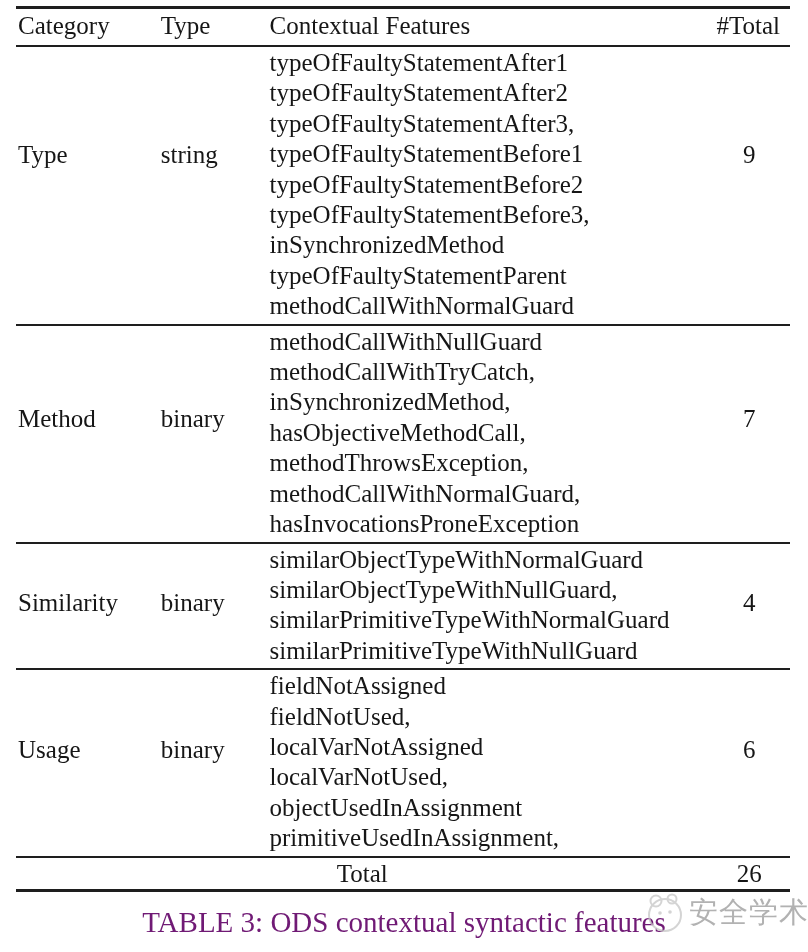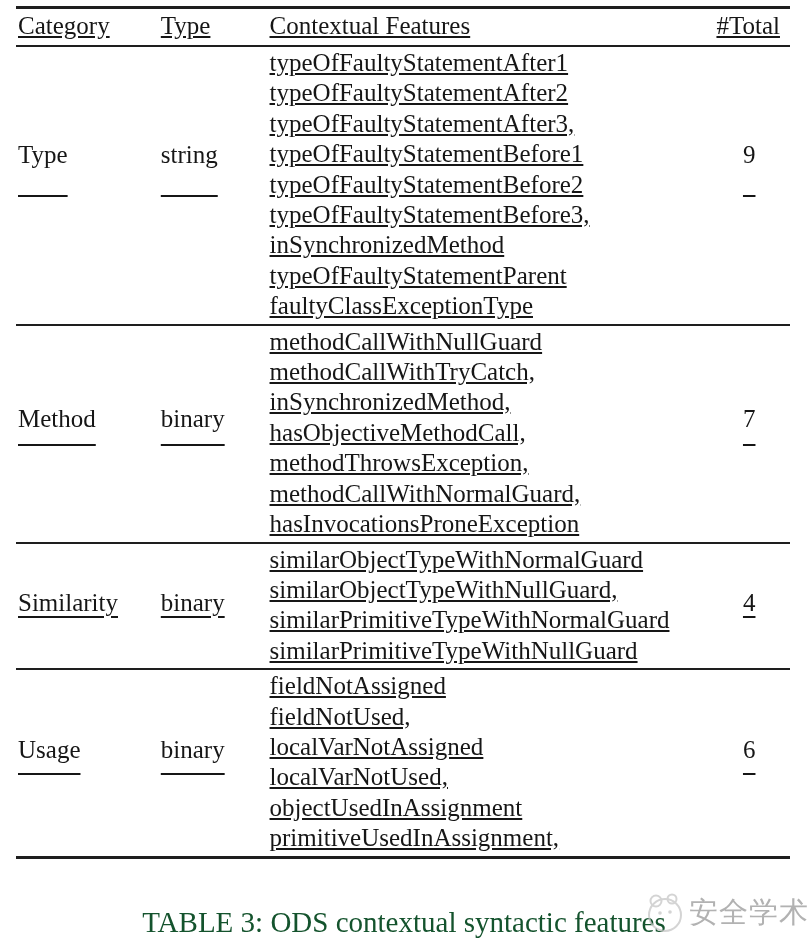--- a/index.html
+++ b/index.html
@@ -23,21 +23,20 @@
     width: 774px;
     border-collapse: collapse;
     border-top: 3.5px solid #1e1e1e;
     border-bottom: 3.5px solid #1e1e1e;
     font-size: 25px;
   }
   th, td {
     padding: 0;
     font-weight: normal;
     vertical-align: middle;
-    text-decoration: underline;
   }
   thead th {
     text-align: left;
     border-bottom: 2.5px solid #1e1e1e;
     padding: 2px 0 4px 0;
     line-height: 30px;
   }
   th.h-cat   { width: 144px; padding-left: 2px; }
   th.h-type  { width: 110px; }
   th.h-feat  { width: 440px; }
@@ -55,21 +54,21 @@
   tr.total-row td { line-height: 31px; }
   td.total-label { text-align: center; }
   .caption {
     position: absolute;
     left: 0;
     top: 904px;
     width: 808px;
     text-align: center;
     font-size: 29px;
     line-height: 36px;
-    color: #14532d;
+    color: #701a75;
     white-space: nowrap;
   }
   .watermark {
     position: absolute;
     left: 643px;
     top: 891px;
     display: flex;
     align-items: center;
     gap: 2px;
   }
@@ -101,21 +100,21 @@
         <td class="typ"><span class="shift">string</span></td>
         <td class="feat">
           <div class="feat-line">typeOfFaultyStatementAfter1</div>
           <div class="feat-line">typeOfFaultyStatementAfter2</div>
           <div class="feat-line">typeOfFaultyStatementAfter3,</div>
           <div class="feat-line">typeOfFaultyStatementBefore1</div>
           <div class="feat-line">typeOfFaultyStatementBefore2</div>
           <div class="feat-line">typeOfFaultyStatementBefore3,</div>
           <div class="feat-line">inSynchronizedMethod</div>
           <div class="feat-line">typeOfFaultyStatementParent</div>
-          <div class="feat-line">faultyClassExceptionType</div>
+          <div class="feat-line">methodCallWithNormalGuard</div>
         </td>
         <td class="tot"><span class="shift">9</span></td>
       </tr>
       <tr class="r-meth">
         <td class="cat"><span class="shift">Method</span></td>
         <td class="typ"><span class="shift">binary</span></td>
         <td class="feat">
           <div class="feat-line">methodCallWithNullGuard</div>
           <div class="feat-line">methodCallWithTryCatch,</div>
           <div class="feat-line">inSynchronizedMethod,</div>
@@ -143,20 +142,24 @@
         <td class="feat">
           <div class="feat-line">fieldNotAssigned</div>
           <div class="feat-line">fieldNotUsed,</div>
           <div class="feat-line">localVarNotAssigned</div>
           <div class="feat-line">localVarNotUsed,</div>
           <div class="feat-line">objectUsedInAssignment</div>
           <div class="feat-line">primitiveUsedInAssignment,</div>
         </td>
         <td class="tot"><span class="shift">6</span></td>
       </tr>
+      <tr class="total-row">
+        <td class="total-label" colspan="3">Total</td>
+        <td class="tot">26</td>
+      </tr>
     </tbody>
   </table>
 
   <div class="caption">TABLE 3: ODS contextual syntactic features</div>
 
   <div class="watermark" style="color: rgb(178, 178, 178);">
     <span class="wm-icon">
       <svg viewBox="0 0 44 44" width="44" height="44">
         <g fill="none" stroke="#c6c6c6" stroke-width="2">
           <circle cx="22" cy="24" r="16"></circle>

